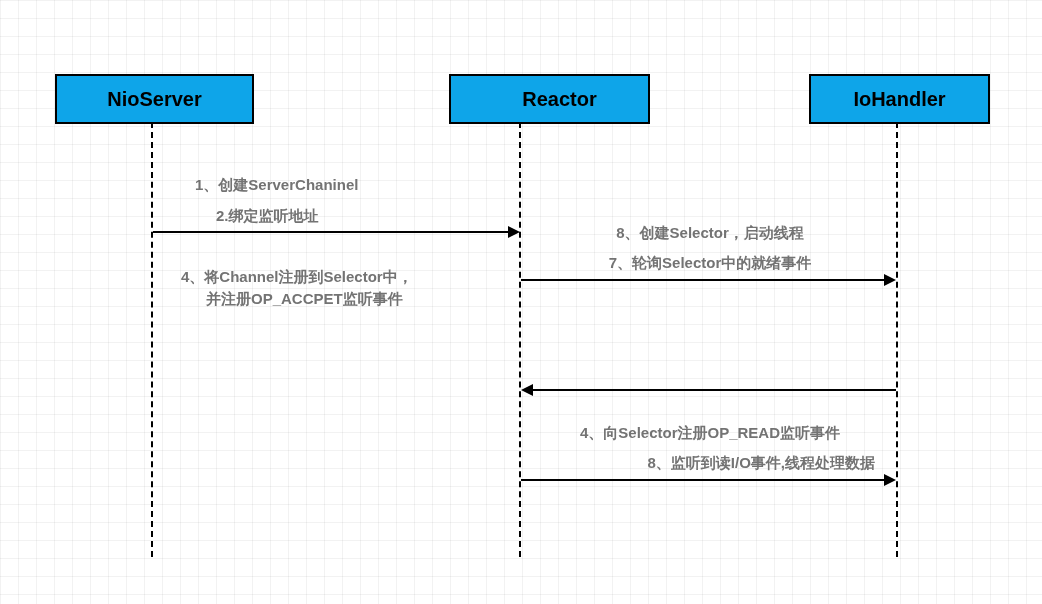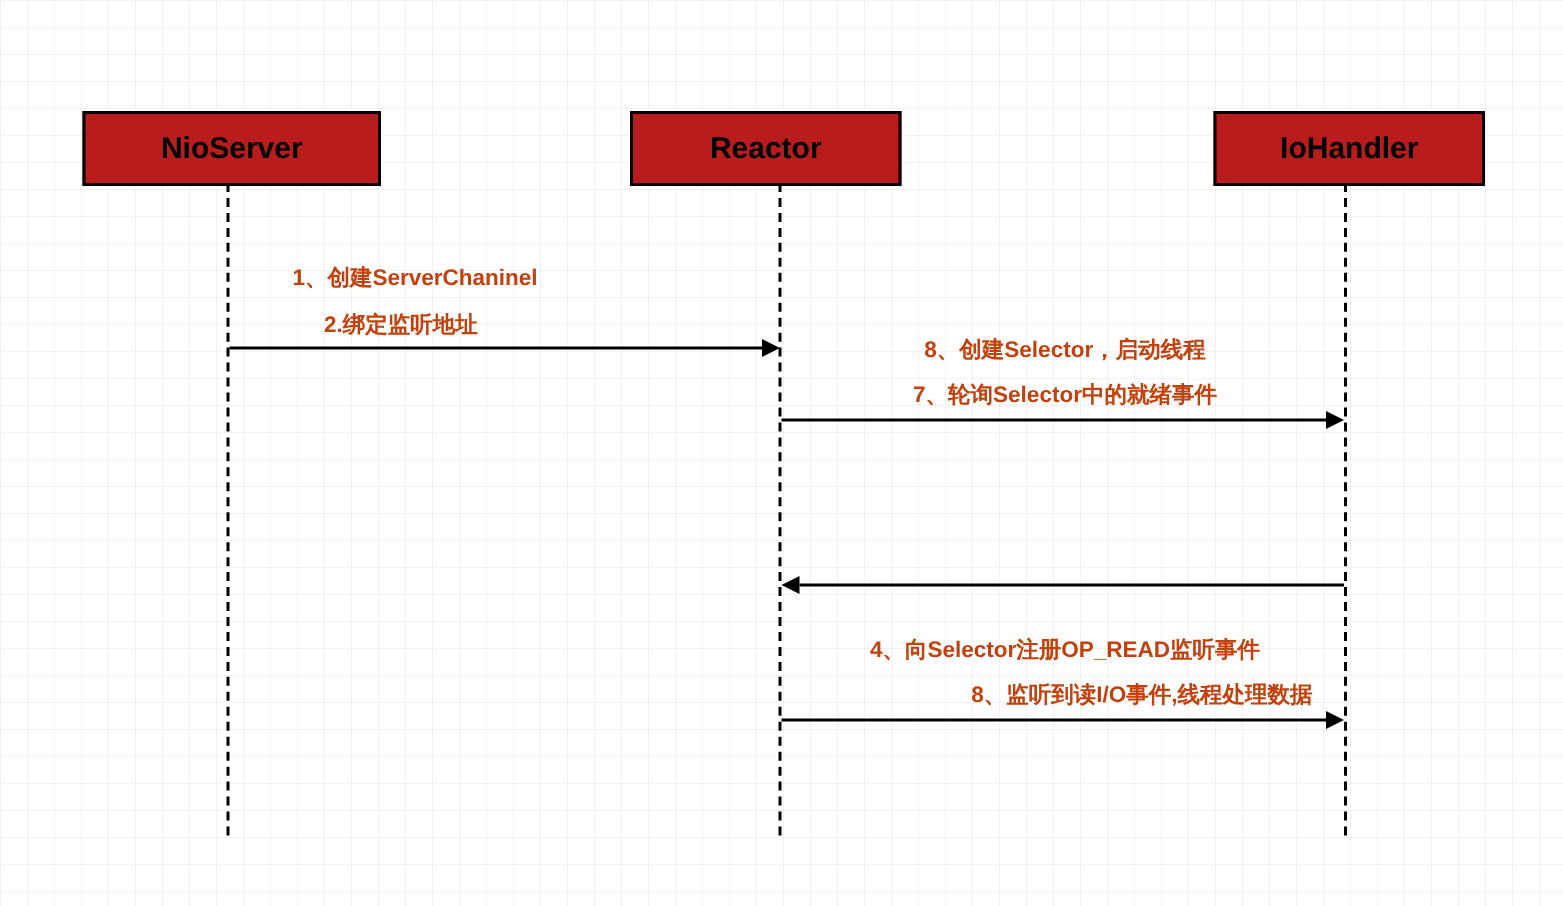--- a/index.html
+++ b/index.html
@@ -16,37 +16,37 @@
     overflow: hidden;
   }
   .stage {
     position: relative;
     width: 1042px;
     height: 604px;
   }
   .participant-box {
     position: absolute;
     border: 2px solid #000;
-    background: #b91c1c;
+    background: #0ea5e9;
     font-weight: bold;
     font-size: 20px;
     text-align: center;
     line-height: 46px;
     height: 46px;
   }
   .lifeline {
     position: absolute;
     border-left: 2px dashed #000;
     width: 0;
   }
   .msg-label {
     position: absolute;
     font-size: 15px;
     font-weight: bold;
-    color: #c2410c;
+    color: #737373;
     white-space: nowrap;
   }
   .msg-label.center {
     text-align: center;
   }
   .arrow-line {
     position: absolute;
     height: 0;
     border-top: 2px solid #000;
   }
@@ -66,35 +66,37 @@
   }
 </style>
 </head>
 <body>
 
 <div class="stage">
 
   <div class="participant-box" style="left:55px; top:74px; width:195px;">
     <span>NioServer</span>
   </div>
-  <div class="participant-box" style="left:420px; top:74px; width:177px;">
+  <div class="participant-box" style="left:449px; top:74px; width:177px;padding-left:20px;">
     <span>Reactor</span>
   </div>
   <div class="participant-box" style="left:809px; top:74px; width:177px;">
     <span>IoHandler</span>
   </div>
 
   <div class="lifeline" style="left:151px; top:122px; height:435px;"></div>
   <div class="lifeline" style="left:519px; top:122px; height:435px;"></div>
   <div class="lifeline" style="left:896px; top:122px; height:435px;"></div>
 
   <div class="arrow-line" style="left:153px; top:231px; width:355px;"></div>
   <div class="arrow-head-right" style="left:508px; top:226px;"></div>
   <div class="msg-label" style="left:195px; top:176px;">1、创建ServerChaninel</div>
   <div class="msg-label" style="left:216px; top:207px;">2.绑定监听地址</div>
+  <div class="msg-label" style="left:181px; top:268px;">4、将Channel注册到Selector中，</div>
+  <div class="msg-label" style="left:206px; top:290px;">并注册OP_ACCPET监听事件</div>
 
   <div class="arrow-line" style="left:521px; top:279px; width:363px;"></div>
   <div class="arrow-head-right" style="left:884px; top:274px;"></div>
   <div class="msg-label center" style="left:565px; top:224px; width:290px;">8、创建Selector，启动线程</div>
   <div class="msg-label center" style="left:565px; top:254px; width:290px;">7、轮询Selector中的就绪事件</div>
 
   <div class="arrow-line" style="left:533px; top:389px; width:363px;"></div>
   <div class="arrow-head-left" style="left:521px; top:384px;"></div>
 
   <div class="arrow-line" style="left:521px; top:479px; width:363px;"></div>

